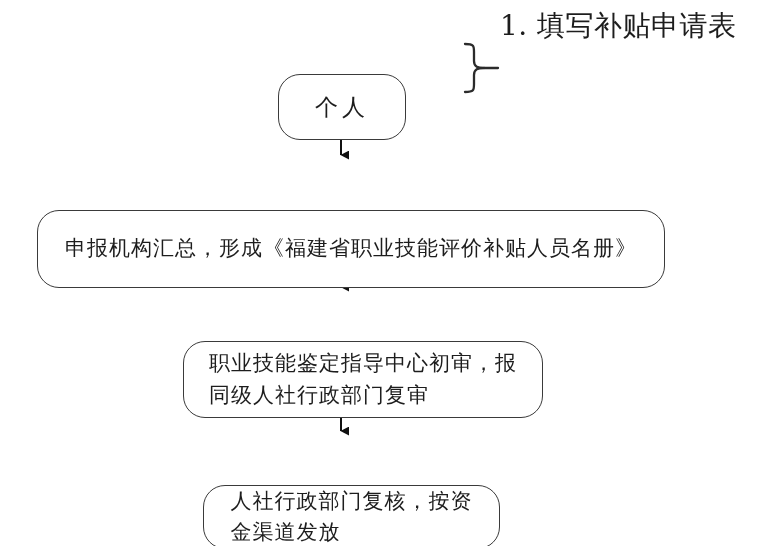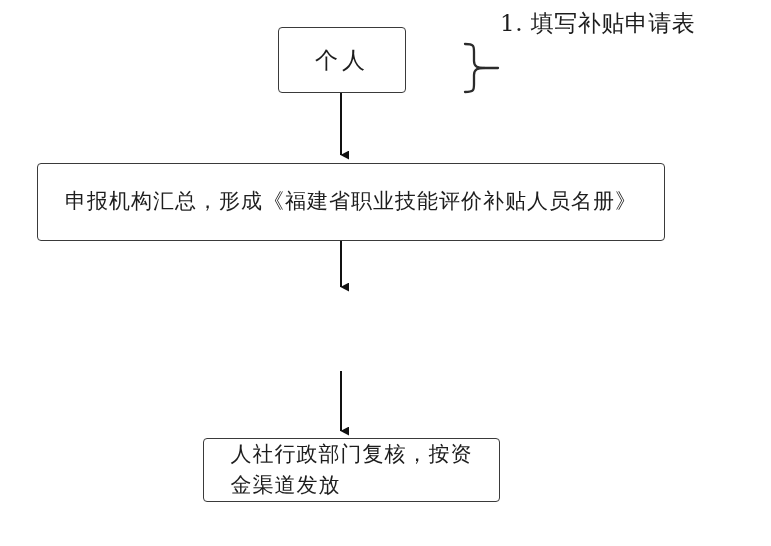--- a/index.html
+++ b/index.html
@@ -14,30 +14,31 @@
     position: relative;
     width: 771px;
     height: 546px;
     background: #ffffff;
     overflow: hidden;
   }
   .node {
     position: absolute;
     box-sizing: border-box;
     border: 1.6px solid #3a3a3a;
-    border-radius: 4px;
+    border-radius: 22px;
     background: #ffffff;
     display: flex;
     align-items: center;
     justify-content: center;
     text-align: center;
     color: #1d1d1d;
     font-family: "DejaVu Serif", "Liberation Serif", serif;
     letter-spacing: 0.5px;
     line-height: 1.5;
+    margin-top: 47px;
   }
   .node-text {
     display: block;
     white-space: pre-line;
     padding: 0 10px;
   }
   #node-individual {
     left: 278px;
     top: 27px;
     width: 128px;
@@ -82,21 +83,21 @@
     pointer-events: none;
   }
 
   .note-list {
     position: absolute;
     left: 500px;
     top: 8px;
     width: 268px;
     color: #1d1d1d;
     font-family: "DejaVu Serif", "Liberation Serif", serif;
-    font-size: 23px;
+    font-size: 28px;
     line-height: 1.0;
   }
   .note-item {
     display: block;
     white-space: nowrap;
     letter-spacing: 0.5px;
   }
   .note-item.first { margin-top: 4px; }
   .note-item.second { margin-top: 24px; }
 
@@ -141,19 +142,23 @@
   </svg>
 
   <div class="note-list">
     <span class="note-item first">1. 填写补贴申请表</span>
   </div>
 
   <div class="node" id="node-aggregate">
     <span class="node-text">申报机构汇总，形成《福建省职业技能评价补贴人员名册》</span>
   </div>
 
+  <div class="node" id="node-review">
+    <span class="node-text">职业技能鉴定指导中心初审，报
+同级人社行政部门复审</span>
+  </div>
 
   <div class="node" id="node-disburse">
     <span class="node-text">人社行政部门复核，按资
 金渠道发放</span>
   </div>
 
 </div>
 
 </body></html>

